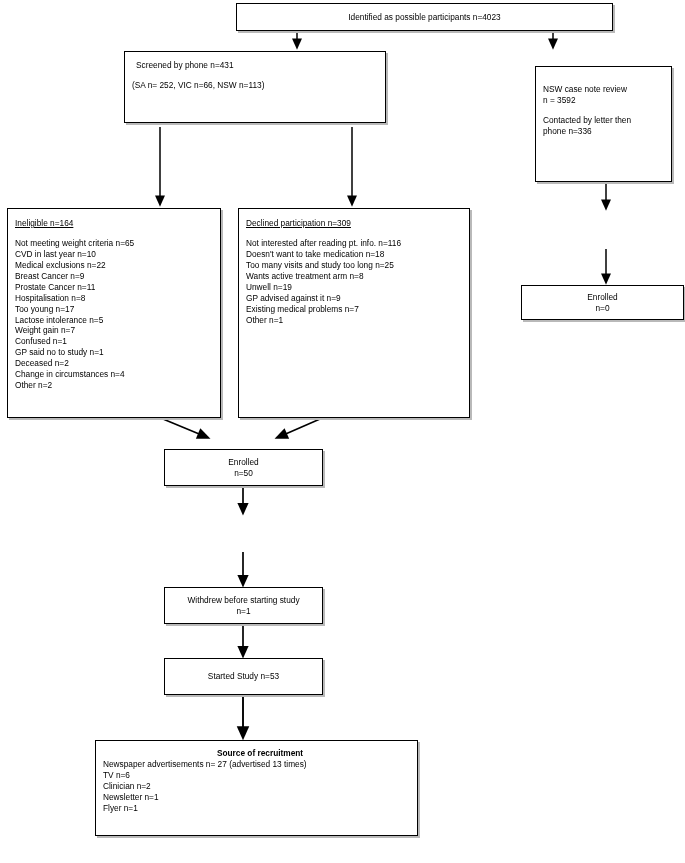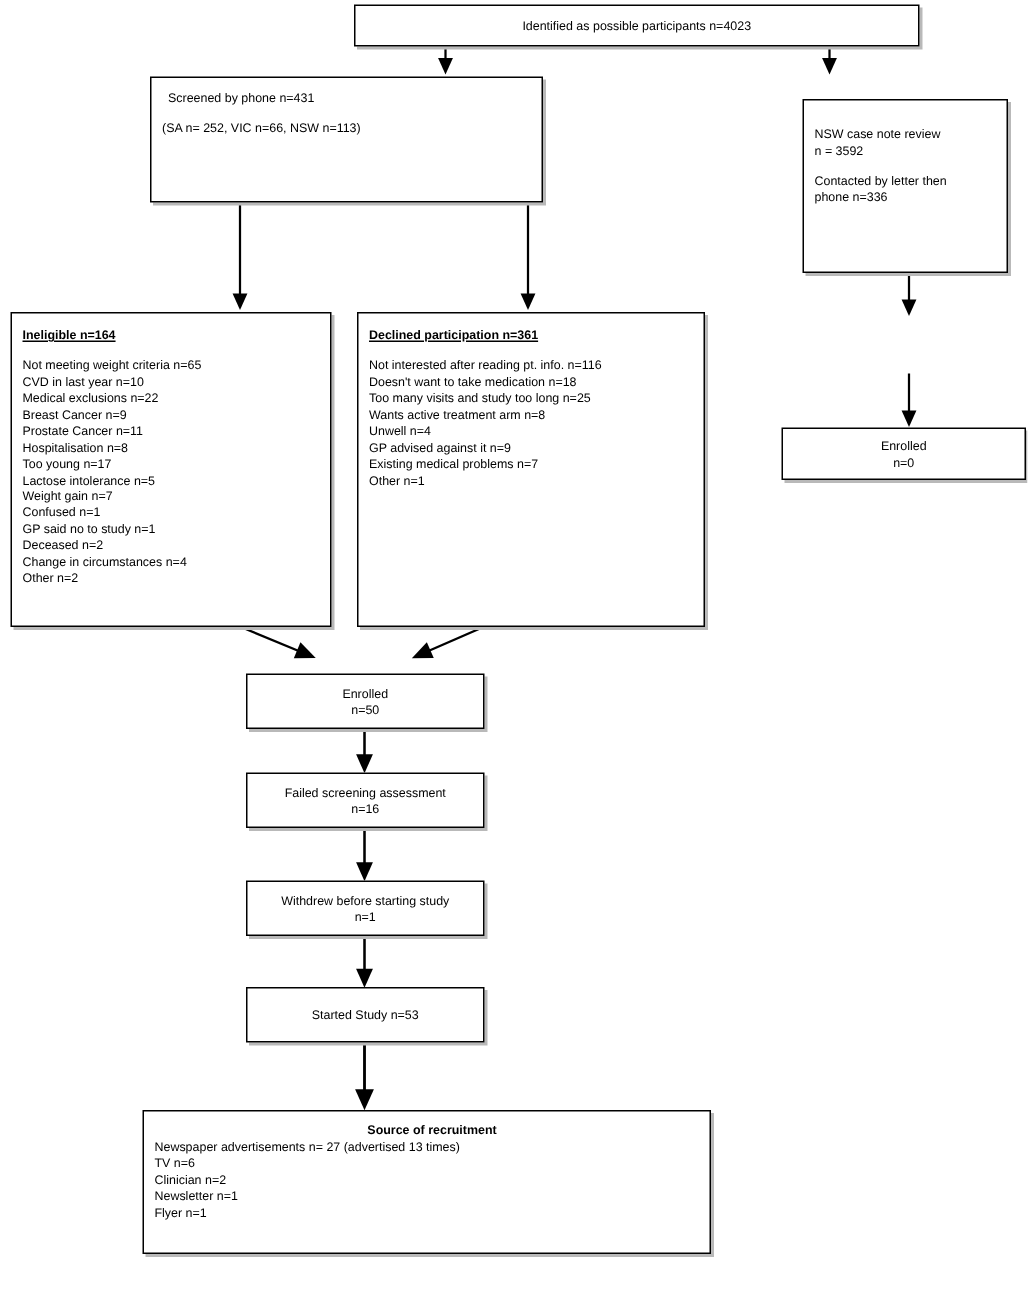--- a/index.html
+++ b/index.html
@@ -39,21 +39,21 @@
     display: flex;
     flex-direction: column;
     justify-content: center;
   }
   .box.align-left .inner { justify-content: flex-start; }
   .ctr { text-align: center; }
   .lft { text-align: left; }
   .pad-l { padding-left: 7px; }
   .pad-t { padding-top: 8px; }
   .hdr-u {
-    font-weight: bold;
+    font-weight: normal;
     text-decoration: underline;
     display: inline-block;
     margin-bottom: 9px;
   }
   .hdr-b {
     font-weight: bold;
     display: block;
     text-align: center;
   }
   .ln { display: block; white-space: pre; }
@@ -107,21 +107,21 @@
 
     <path d="M243,695 L243,733" stroke="#000" stroke-width="1.9" fill="none" marker-end="url(#ah)"></path>
   </svg>
 
   <div class="box" style="left:236px; top:3px; width:377px; height:28px;">
     <div class="inner ctr">
       <span class="ln">Identified as possible participants n=4023</span>
     </div>
   </div>
 
-  <div class="box align-left" style="left:100px; top:51px; width:262px; height:84px;">
+  <div class="box align-left" style="left:124px; top:51px; width:262px; height:72px;">
     <div class="inner lft pad-l pad-t">
       <span class="ln" style="padding-left:4px">Screened by phone n=431</span>
       <span class="gap"></span>
       <span class="ln">(SA n= 252, VIC n=66, NSW n=113)</span>
     </div>
   </div>
 
   <div class="box align-left" style="left:535px; top:66px; width:137px; height:116px;">
     <div class="inner lft pad-l" style="padding-top:17px">
       <span class="ln">NSW case note review</span>
@@ -147,26 +147,26 @@
       <span class="ln">Confused n=1</span>
       <span class="ln">GP said no to study n=1</span>
       <span class="ln">Deceased n=2</span>
       <span class="ln">Change in circumstances n=4</span>
       <span class="ln">Other n=2</span>
     </div>
   </div>
 
   <div class="box align-left" style="left:238px; top:208px; width:232px; height:210px;">
     <div class="inner lft pad-l" style="padding-top:9px">
-      <span class="hdr-u">Declined participation n=361</span>
+      <span class="hdr-u">Declined participation n=309</span>
       <span class="ln">Not interested after reading pt. info. n=116</span>
       <span class="ln">Doesn't want to take medication n=18</span>
       <span class="ln">Too many visits and study too long n=25</span>
       <span class="ln">Wants active treatment arm n=8</span>
-      <span class="ln">Unwell n=4</span>
+      <span class="ln">Unwell n=19</span>
       <span class="ln">GP advised against it n=9</span>
       <span class="ln">Existing medical problems n=7</span>
       <span class="ln">Other n=1</span>
     </div>
   </div>
 
 
   <div class="box" style="left:521px; top:285px; width:163px; height:35px;">
     <div class="inner ctr">
       <span class="ln">Enrolled</span>
@@ -174,41 +174,35 @@
     </div>
   </div>
 
   <div class="box" style="left:164px; top:449px; width:159px; height:37px;">
     <div class="inner ctr">
       <span class="ln">Enrolled</span>
       <span class="ln">n=50</span>
     </div>
   </div>
 
-  <div class="box" style="left:164px; top:515px; width:159px; height:37px;">
-    <div class="inner ctr">
-      <span class="ln">Failed screening assessment</span>
-      <span class="ln">n=16</span>
-    </div>
-  </div>
 
   <div class="box" style="left:164px; top:587px; width:159px; height:37px;">
     <div class="inner ctr">
       <span class="ln">Withdrew before starting study</span>
       <span class="ln">n=1</span>
     </div>
   </div>
 
   <div class="box" style="left:164px; top:658px; width:159px; height:37px;">
     <div class="inner ctr">
       <span class="ln">Started Study n=53</span>
     </div>
   </div>
 
-  <div class="box align-left" style="left:95px; top:740px; width:379px; height:96px;">
+  <div class="box align-left" style="left:95px; top:740px; width:323px; height:96px;">
     <div class="inner lft pad-l" style="padding-top:7px">
       <span class="hdr-b">Source of recruitment</span>
       <span class="ln">Newspaper advertisements n= 27 (advertised 13 times)</span>
       <span class="ln">TV n=6</span>
       <span class="ln">Clinician n=2</span>
       <span class="ln">Newsletter n=1</span>
       <span class="ln">Flyer n=1</span>
     </div>
   </div>
 

